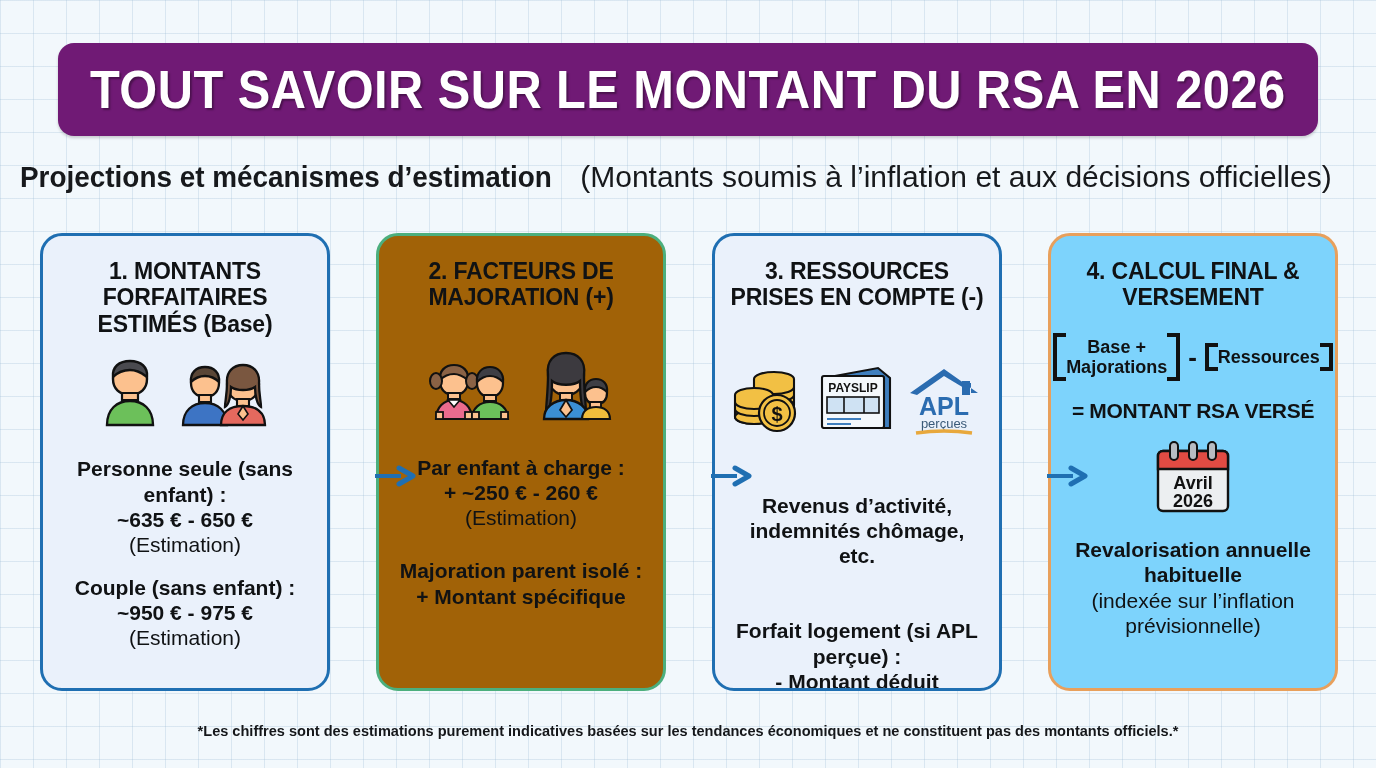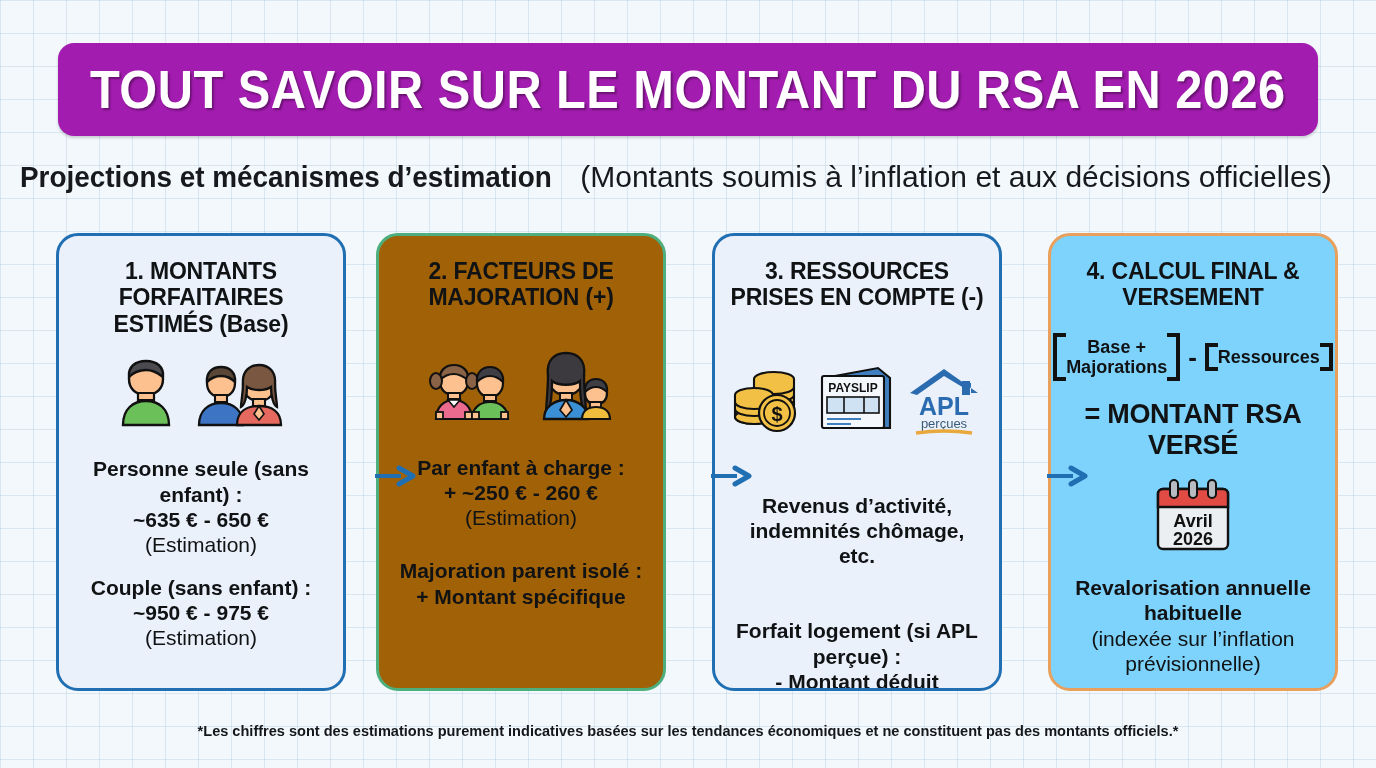--- a/index.html
+++ b/index.html
@@ -20,21 +20,21 @@
     position: relative;
   }
 
   
   .title-bar {
     position: absolute;
     left: 58px;
     top: 43px;
     width: 1260px;
     height: 93px;
-    background: #a21caf;
+    background: #701a75;
     border-radius: 16px;
     display: flex;
     align-items: center;
     justify-content: center;
     box-shadow: 0 2px 3px rgba(0,0,0,0.18);
   }
   .title-bar h1 {
     font-size: 53px;
     font-weight: bold;
     color: #ffffff;
@@ -78,21 +78,21 @@
     border-radius: 22px;
     border: 3px solid #1f6fb2;
     background: #eaf1fb;
     padding: 22px 14px 14px 14px;
     display: flex;
     flex-direction: column;
     align-items: center;
     text-align: center;
     overflow: hidden;
   }
-  .panel.p1 { left: 16px; }
+  .panel.p1 { left: 0px; }
   .panel.p2 { left: 336px; border-color: #4caf7d; background: #a16207; }
   .panel.p3 { left: 672px; gap: 24px; }
   .panel.p4 { left: 1008px; border-color: #e8a05c; background: #7dd3fc; }
 
   .panel-title {
     font-size: 23px;
     font-weight: bold;
     line-height: 1.15;
     color: #101214;
     letter-spacing: -0.2px;
@@ -155,21 +155,21 @@
   .brk::after  { right: 0; border-right: 4px solid #111; }
   .brk span {
     font-size: 18px;
     font-weight: bold;
     line-height: 1.12;
     color: #101214;
   }
   .minus { font-size: 26px; font-weight: bold; color:#101214; padding: 0 2px; }
 
   .result-line {
-    font-size: 27px;
+    font-size: 21px;
     font-weight: bold;
     color: #101214;
     margin-top: 14px;
     letter-spacing: -0.3px;
   }
 
   
   .footer {
     position: absolute;
     top: 722px;

